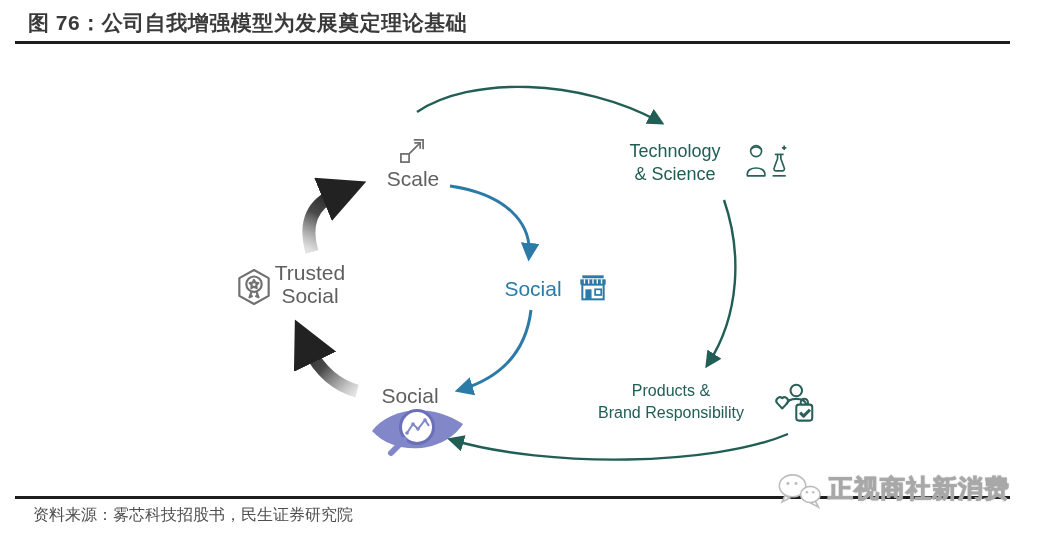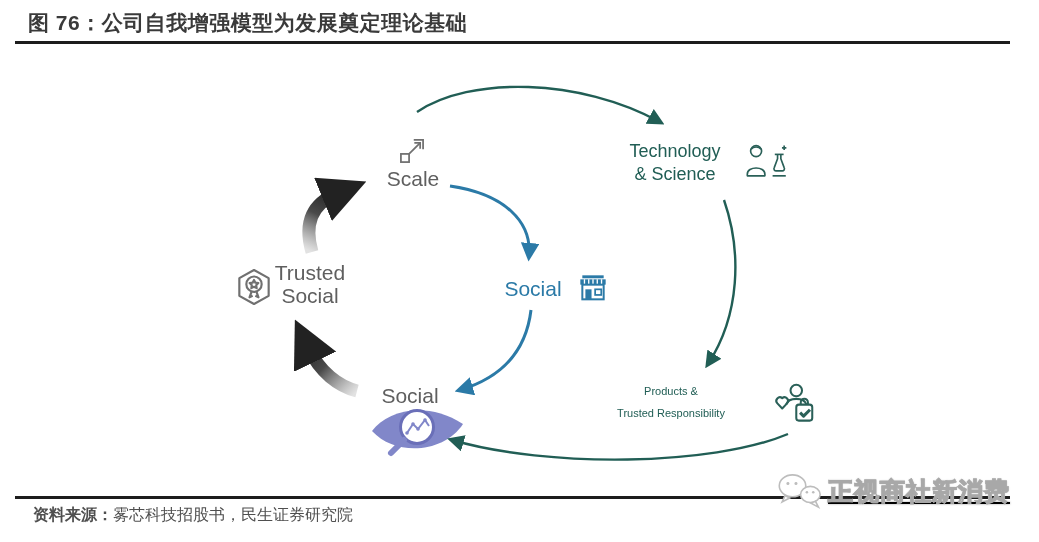--- a/index.html
+++ b/index.html
@@ -13,22 +13,22 @@
   .node-label{text-align:center;z-index:4;font-size:21px;line-height:23px;}
   .gray{color:var(--gray-text,#5f5f5f);}
   .teal{color:var(--teal,#215e55);}
   .blue{color:var(--blue,#2b7aa7);}
   .icon{z-index:4;}
   .arrows{left:0;top:0;z-index:3;pointer-events:none;}
   .wm-center-logo{left:370px;top:397px;z-index:2;}
   .wm-center-text{left:453px;top:401px;z-index:2;font-size:47px;font-weight:bold;
       color:var(--watermark-purple,#8187c9);letter-spacing:1px;white-space:nowrap;}
   .source{left:33px;top:505px;font-size:16px;color:#4f4f4f;z-index:4;}
-  .src-label{font-weight:bold;}
-  .wm-br{left:776px;top:472px;z-index:5;display:flex;align-items:center;gap:4px;text-decoration:underline;}
+  .src-label{font-weight:normal;}
+  .wm-br{left:776px;top:472px;z-index:5;display:flex;gap:4px;}
   .wm-br-text{font-size:25px;font-weight:bold;color:#ffffff;white-space:nowrap;
       -webkit-text-stroke:1px #a8a8a8;text-shadow:0 0 2px rgba(150,150,150,.85);letter-spacing:1px;}
 </style>
 </head>
 <body>
 
 <div class="page">
 
   <div class="abs title">图 76：公司自我增强模型为发展奠定理论基础</div>
   <div class="abs rule rule-top"></div>
@@ -134,23 +134,23 @@
     <rect x="4" y="2.5" width="16" height="2.2" fill="#2b7aa7"></rect>
     <rect x="2.5" y="5.5" width="19" height="4" fill="#2b7aa7"></rect>
     <path d="M5.6,5.5 v4 M8.8,5.5 v4 M12,5.5 v4 M15.2,5.5 v4 M18.4,5.5 v4" stroke="#ffffff" stroke-width="1"></path>
     <rect x="4" y="9.5" width="16" height="11" fill="none" stroke="#2b7aa7" stroke-width="1.5"></rect>
     <rect x="6.3" y="13" width="4.6" height="7.5" fill="#2b7aa7"></rect>
     <rect x="13.6" y="13" width="4.6" height="4.2" fill="none" stroke="#2b7aa7" stroke-width="1.3"></rect>
   </svg>
 
   <div class="abs node-label gray" style="left:375px;top:384px;width:70px;">Social</div>
 
-  <div class="abs node-label teal" style="left:565px;top:380px;width:212px;font-size:11px;line-height:22px;">
+  <div class="abs node-label teal" style="left:565px;top:380px;width:212px;font-size:16px;line-height:22px;">
     <div>Products &amp;</div>
-    <div>Trusted Responsibility</div>
+    <div>Brand Responsibility</div>
   </div>
   <svg class="abs icon" style="left:772px;top:382px;" width="46" height="44" viewBox="0 0 36 34">
     <g fill="none" stroke="#2a6058" stroke-width="1.6" stroke-linejoin="round">
       <circle cx="19" cy="6.5" r="4.5"></circle>
       <path d="M11,17.5 c2,-6 14,-6 16,0"></path>
       <path d="M8,20.5 l-3.8,-4 a2.8,2.8 0 0 1 3.8,-4.1 a2.8,2.8 0 0 1 3.8,4.1 z"></path>
       <rect x="19" y="17.5" width="12.5" height="12.5" rx="2"></rect>
       <path d="M22.5,17.5 v-1.8 a2.8,2.8 0 0 1 5.6,0 v1.8"></path>
       <path d="M22,23.8 l2.7,2.7 l5,-5" stroke-width="2.4"></path>
     </g>

